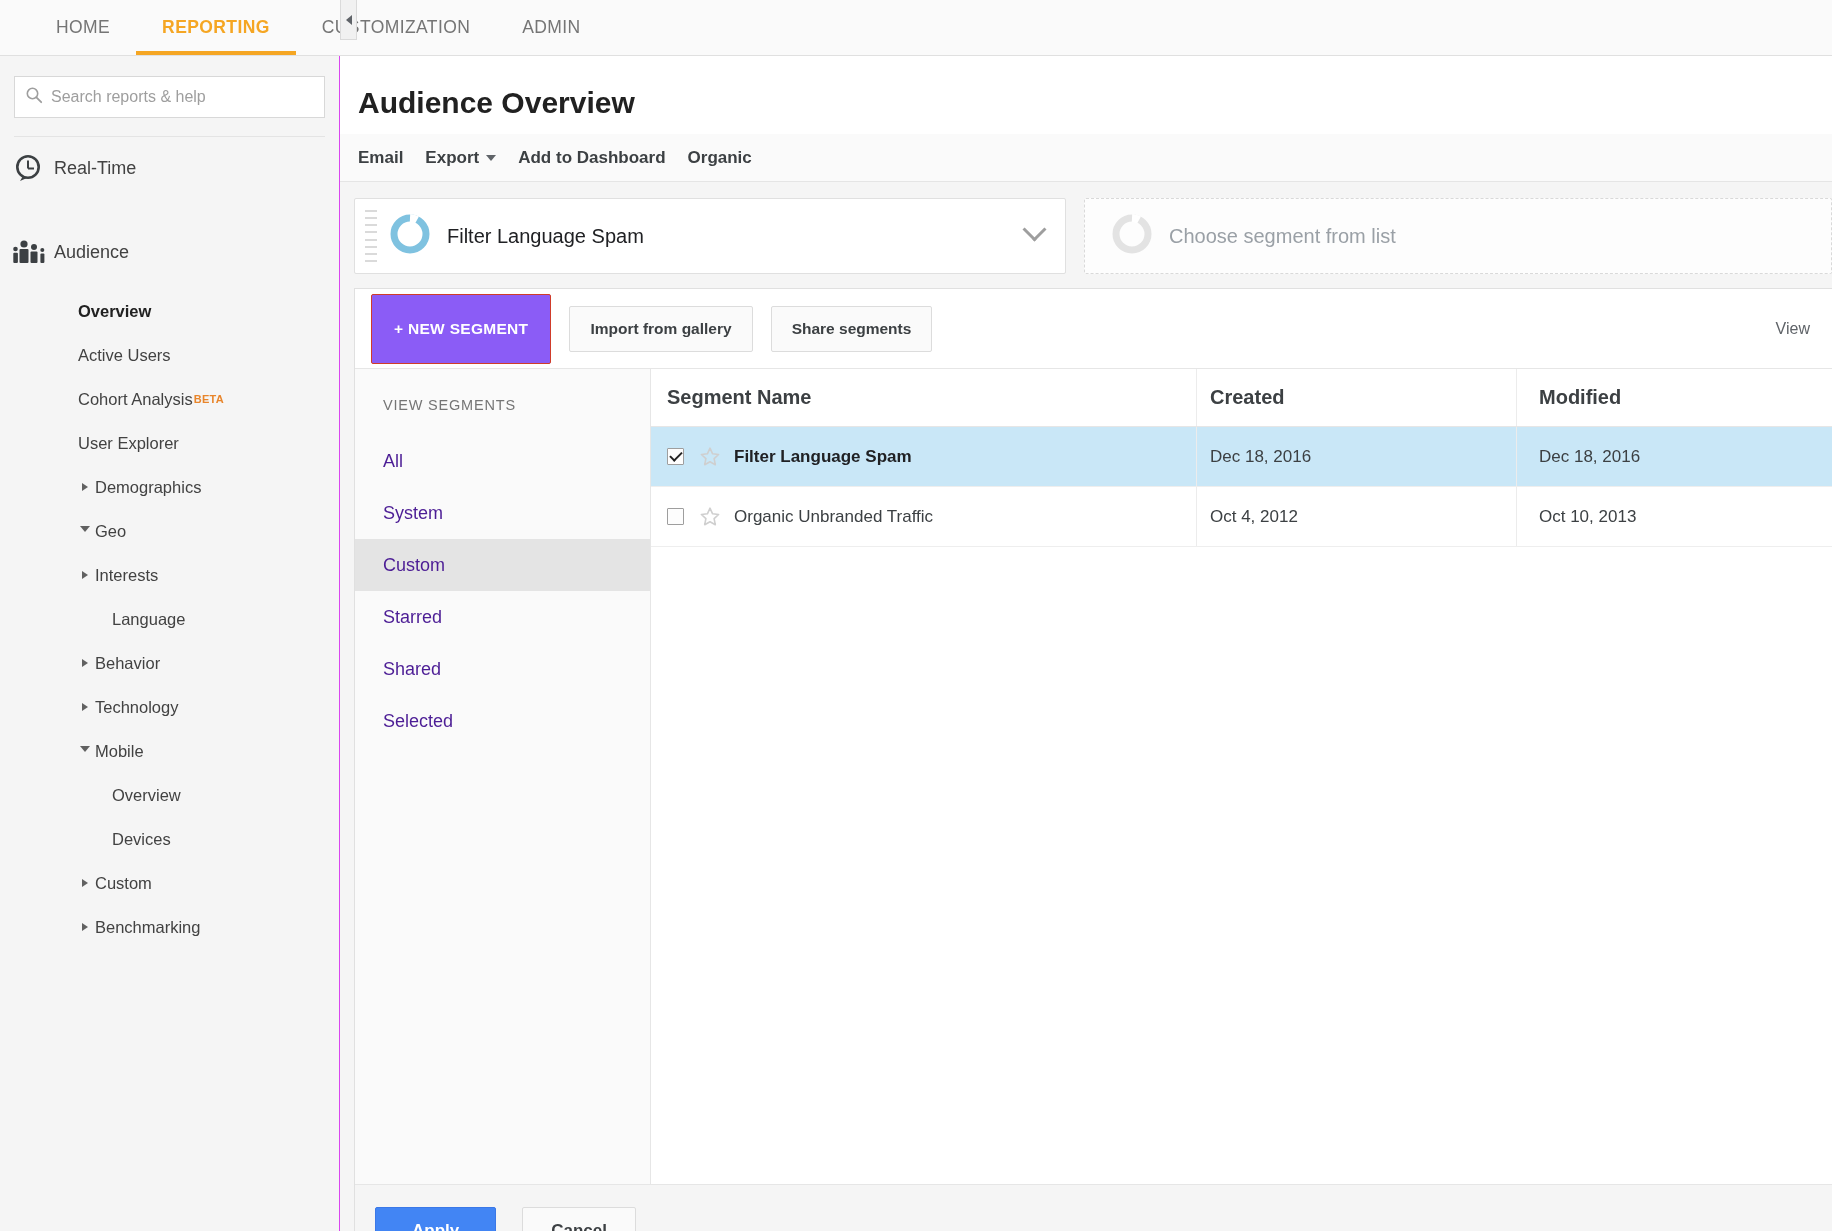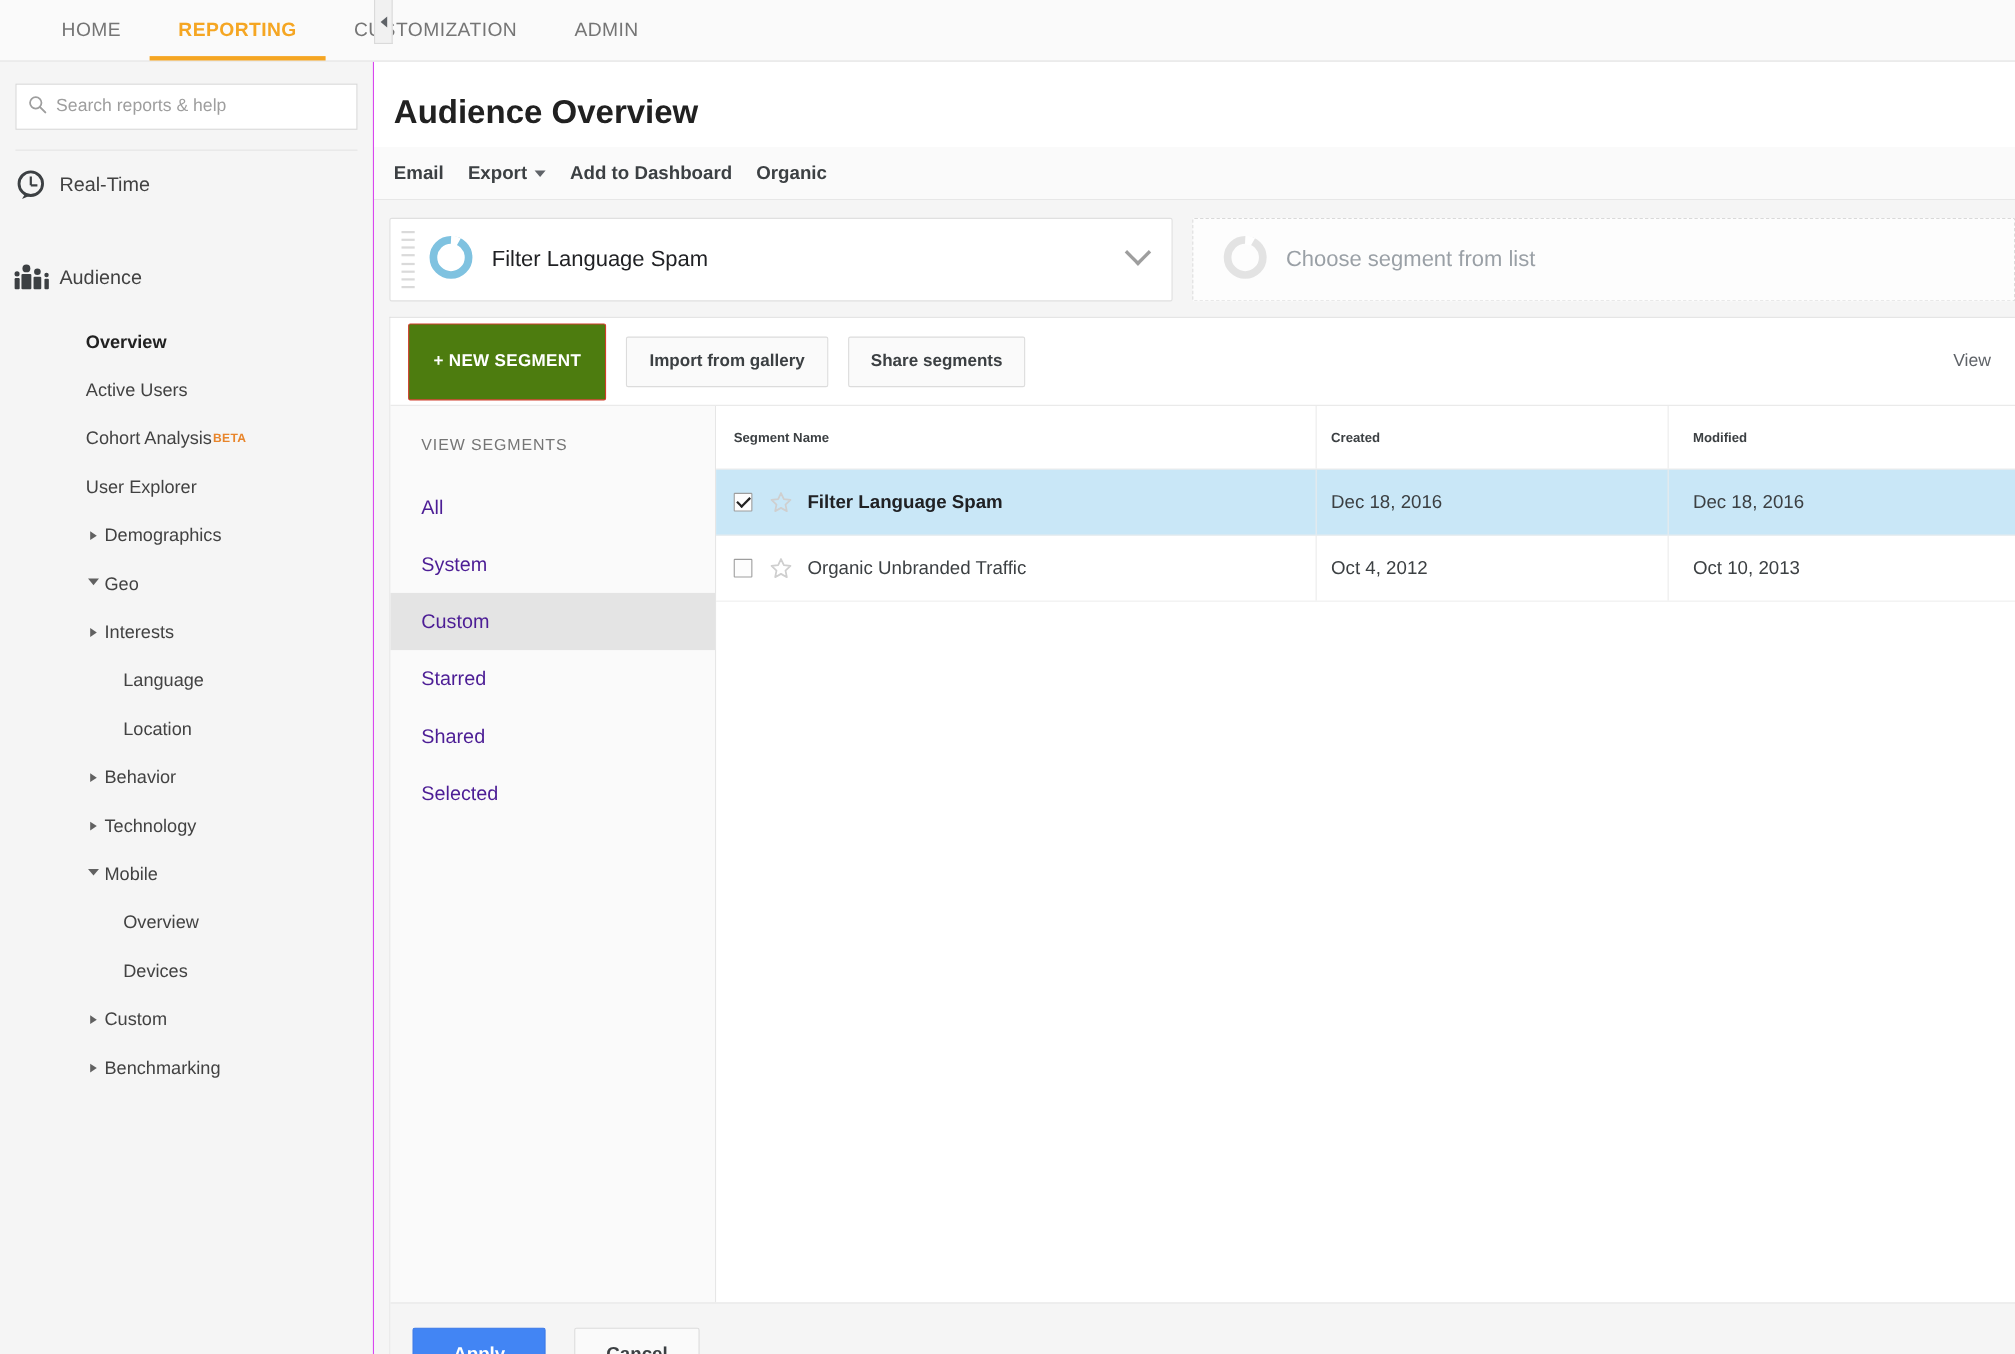--- a/index.html
+++ b/index.html
@@ -235,21 +235,21 @@
     border-bottom: 1px solid #e6e6e6;
     background: #fff;
   }
   .btn {
     font-family: "Liberation Sans", sans-serif;
     cursor: pointer;
     border-radius: 2px;
     font-size: 15.5px;
   }
   .btn-new {
-    background: #4d7c0f;
+    background: #8b5cf6;
     color: #fff;
     font-weight: bold;
     border: 1px solid #d03c2a;
     padding: 25px 22px;
     letter-spacing: .3px;
     margin-right: 18px;
   }
   .btn-plain {
     background: #fafafa;
     color: #3c4043;
@@ -289,21 +289,21 @@
     cursor: pointer;
   }
   .sp-nav-item.active { background: #e4e4e4; }
 
   .sp-table { flex: 1; display: flex; flex-direction: column; min-width: 0; }
   .tbl-head {
     display: flex;
     height: 58px;
     align-items: center;
     border-bottom: 1px solid #e6e6e6;
-    font-size: 12px;
+    font-size: 20px;
     font-weight: bold;
     color: #3c4043;
     background: #fff;
   }
   .tbl-row {
     display: flex;
     height: 60px;
     align-items: center;
     border-bottom: 1px solid #eeeeee;
     font-size: 17px;
@@ -437,23 +437,20 @@
         <div class="sb-item has-caret">
           <span class="caret open"></span>
           <span>Geo</span>
         </div>
         <div class="sb-item has-caret">
           <span class="caret"></span>
           <span>Interests</span>
         </div>
         <div class="sb-item lvl2">
           <span>Language</span>
-        </div>
-        <div class="sb-item lvl2">
-          <span>Location</span>
         </div>
         <div class="sb-item has-caret">
           <span class="caret"></span>
           <span>Behavior</span>
         </div>
         <div class="sb-item has-caret">
           <span class="caret"></span>
           <span>Technology</span>
         </div>
         <div class="sb-item has-caret">

